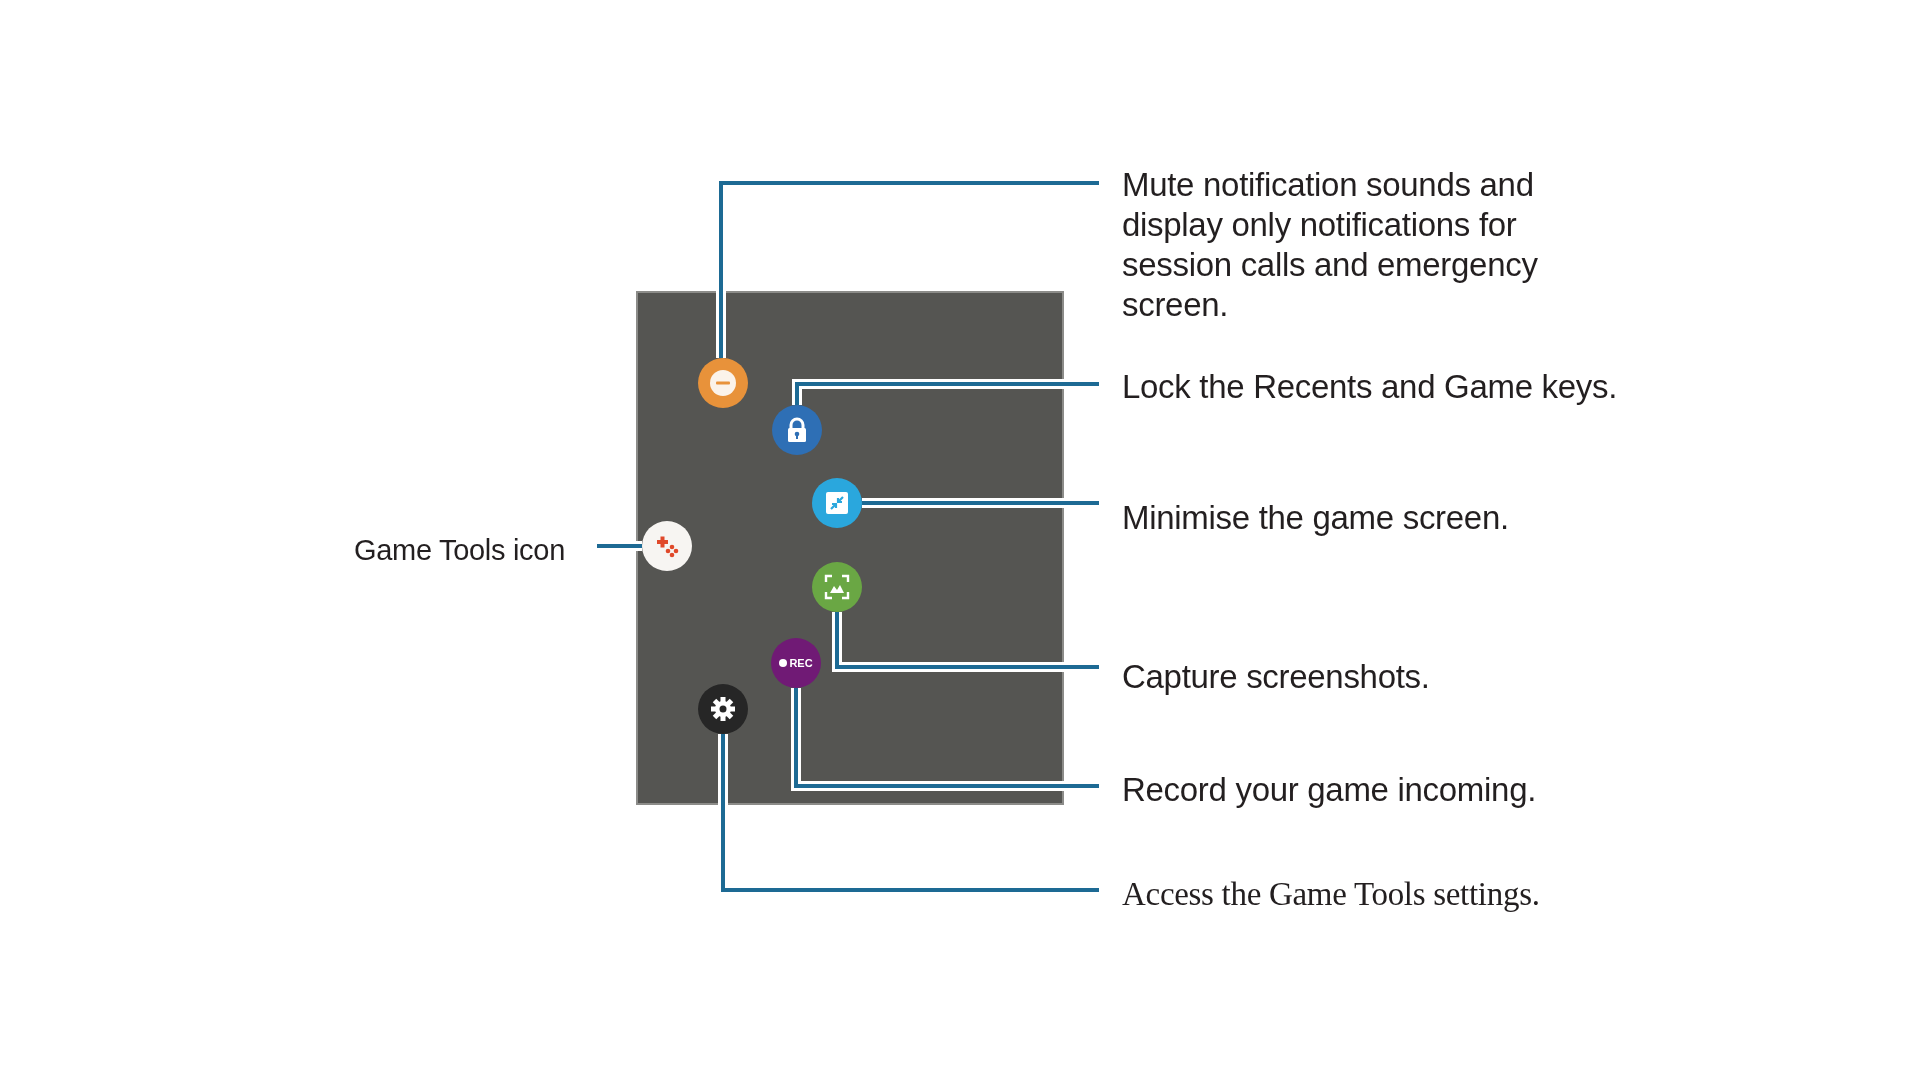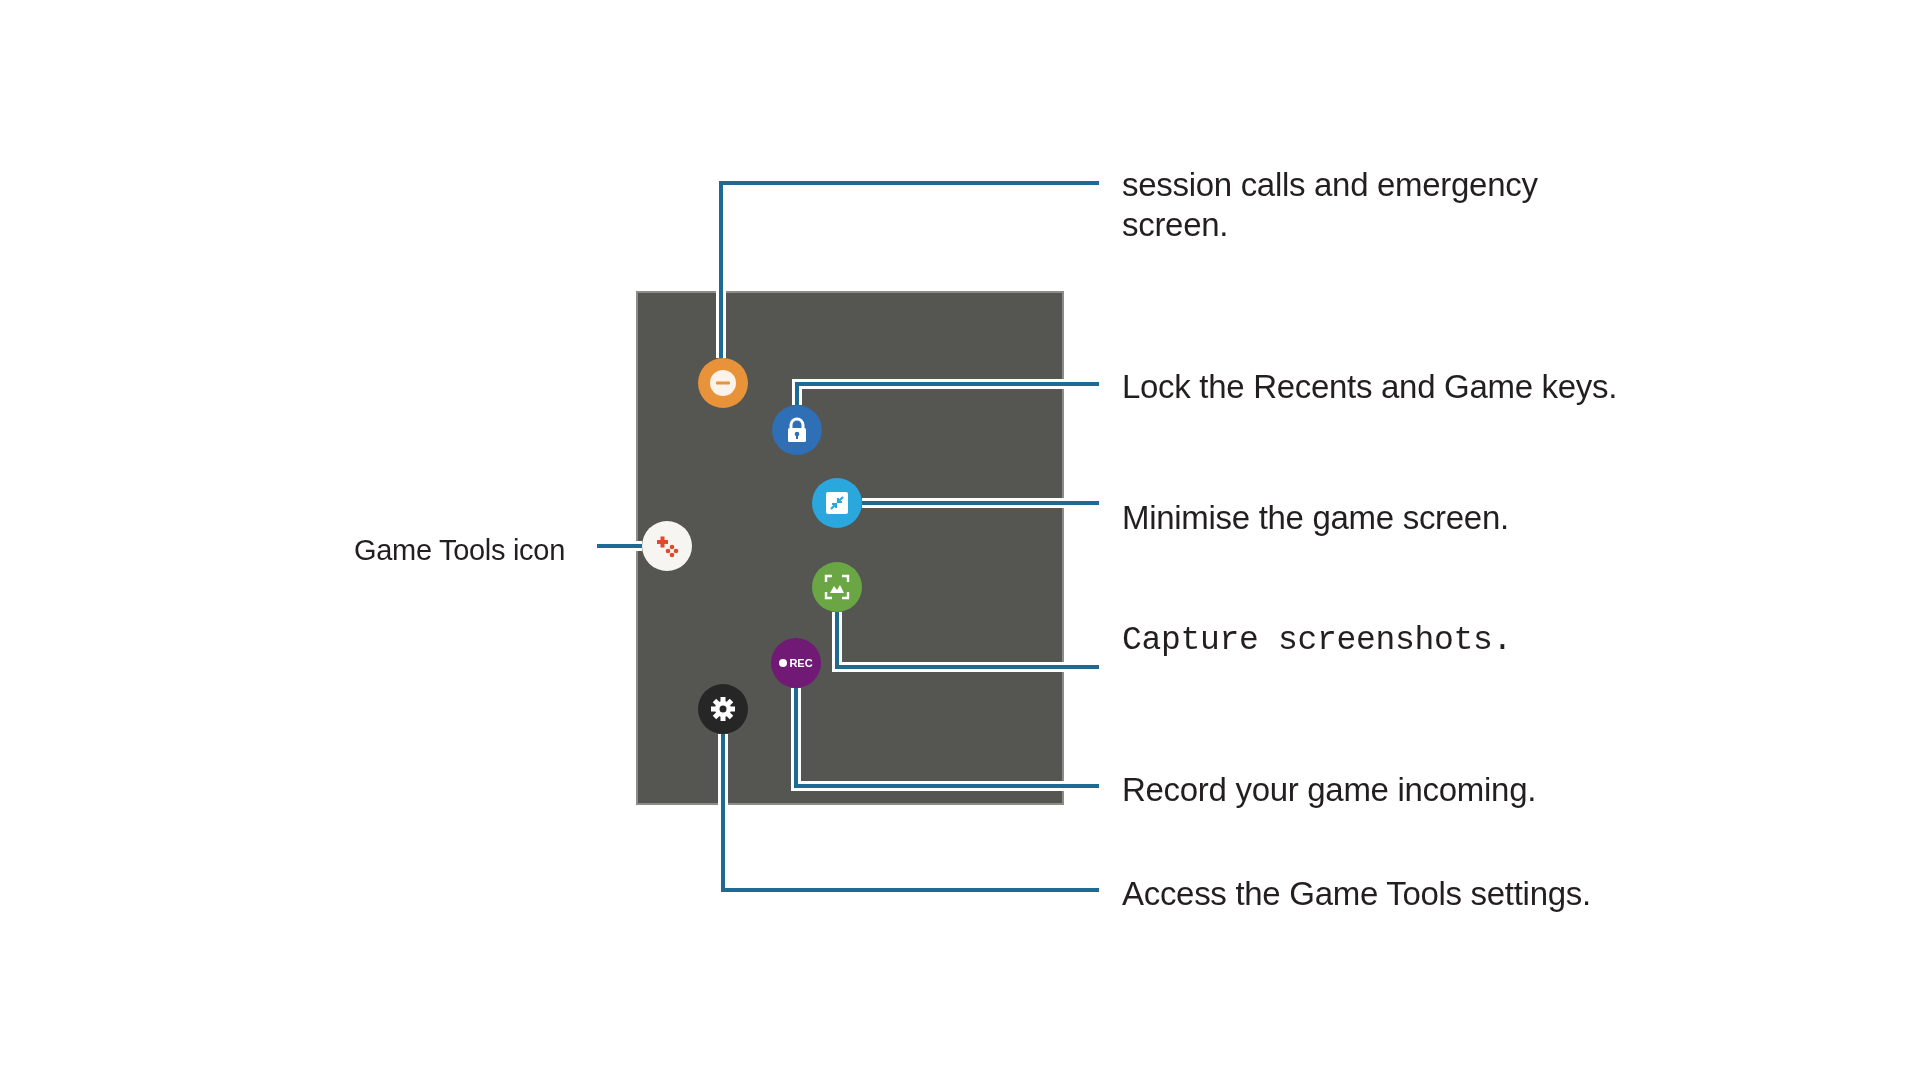--- a/index.html
+++ b/index.html
@@ -120,30 +120,32 @@
       <rect x="-2.5" y="-12" width="5" height="6" transform="rotate(315)"></rect>
       <circle r="8"></circle>
     </g>
     <circle cx="14" cy="14" r="3.5" fill="#262626"></circle>
   </svg>
 </div>
 
 <div class="left-label">Game Tools icon</div>
 
 <div class="callout" style="top:165px;">
+  <div>Mute notification sounds and</div>
+  <div>display only notifications for</div>
   <div>session calls and emergency</div>
   <div>screen.</div>
 </div>
 <div class="callout" style="top:367px;">
   <div>Lock the Recents and Game keys.</div>
 </div>
 <div class="callout" style="top:486px;margin-top:12px;">
   <div>Minimise the game screen.</div>
 </div>
-<div class="callout" style="top:621px;font-family:Liberation Mono, monospace;">
+<div class="callout" style="top:657px;">
   <div>Capture screenshots.</div>
 </div>
 <div class="callout" style="top:770px;">
   <div>Record your game incoming.</div>
 </div>
-<div class="callout" style="top:874px;">
+<div class="callout" style="top:874px;font-family:Liberation Serif, serif;">
   <div>Access the Game Tools settings.</div>
 </div>
 
 </body></html>

